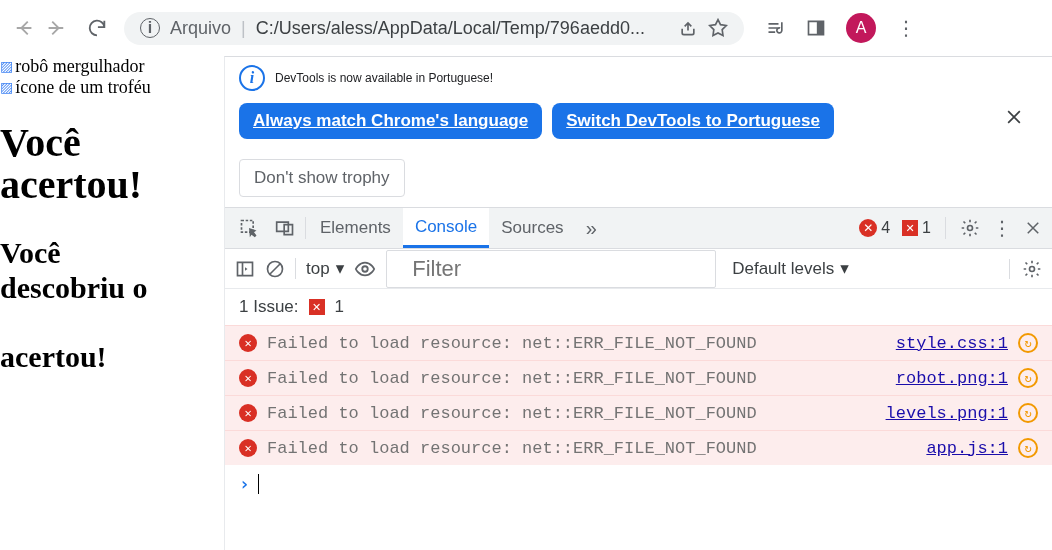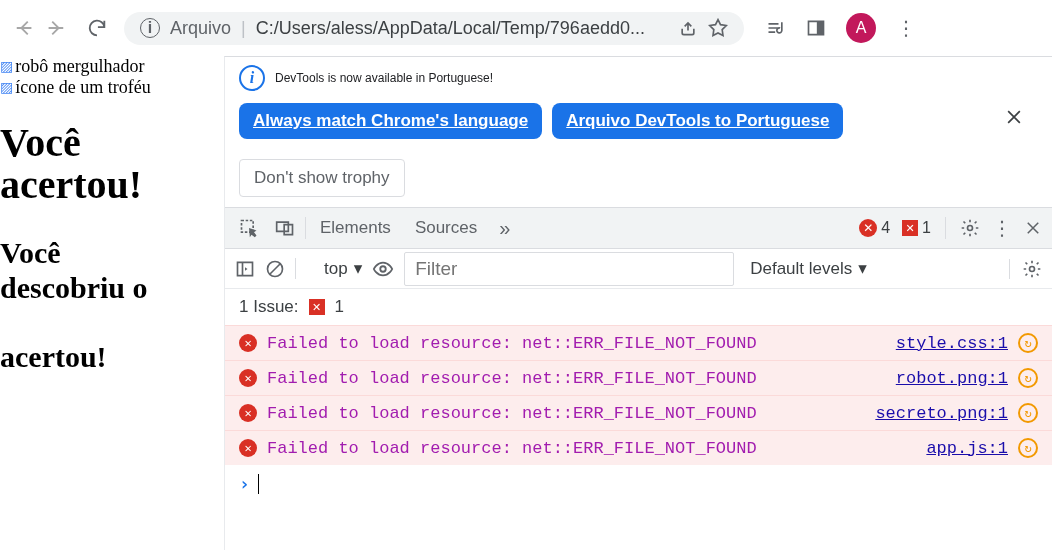--- a/index.html
+++ b/index.html
@@ -40,30 +40,30 @@
 .err-badge { display: flex; align-items: center; gap: 4px; }
 .err-circle { width: 18px; height: 18px; border-radius: 50%; background: #d93025; color: #fff; font-size: 12px; display: flex; align-items: center; justify-content: center; }
 .err-count { font-size: 16px; color: #3c4043; }
 .warn-sq { width: 16px; height: 16px; background: #d93025; color: #fff; font-size: 11px; display: flex; align-items: center; justify-content: center; }
 .gear-ic { color: #5f6368; font-size: 19px; }
 .kebab { color: #5f6368; font-size: 20px; }
 .dt-close { color: #5f6368; font-size: 20px; }
 .console-toolbar { display: flex; align-items: center; gap: 10px; height: 40px; padding: 0 10px; border-bottom: 1px solid #e8eaed; }
 .sidebar-toggle { color: #5f6368; font-size: 17px; }
 .no-sign { color: #5f6368; font-size: 20px; }
-.ctx-select { display: flex; align-items: center; gap: 6px; color: #3c4043; font-size: 17px; border-left: 1px solid #dadce0; padding-left: 28px; }
+.ctx-select { display: flex; align-items: center; gap: 6px; color: #3c4043; font-size: 17px; border-left: 1px solid #dadce0; padding-left: 10px; }
 .eye-ic { color: #5f6368; font-size: 20px; }
-.filter-input { flex: 1; max-width: 330px; border: 1px solid #dadce0; border-radius: 2px; padding: 5px 10px; font-size: 19px; color: #5f6368; }
+.filter-input { flex: 1; max-width: 330px; border: 1px solid #dadce0; border-radius: 2px; padding: 5px 25px; font-size: 22px; color: #5f6368; }
 .levels-select { display: flex; align-items: center; gap: 6px; color: #3c4043; font-size: 17px; margin-left: 6px; justify-content: flex-end; }
 .gear-right { margin-left: auto; color: #5f6368; font-size: 19px; border-left: 1px solid #dadce0; padding-left: 12px; }
 .issues-row { padding: 8px 14px; font-size: 17px; color: #3c4043; display: flex; align-items: center; gap: 10px; }
 .console-errors { background: #fff; }
 .err-row { display: flex; align-items: center; gap: 10px; background: #fdeded; border-top: 1px solid #fbdad9; padding: 7px 14px 7px 14px; font-family: Consolas, "Courier New", monospace; font-size: 17px; }
 .er-ic { width: 18px; height: 18px; border-radius: 50%; background: #d93025; color: #fff; font-size: 12px; display: flex; align-items: center; justify-content: center; flex-shrink: 0; }
-.er-msg { color: #a21caf; flex: 1; }
+.er-msg { color: #737373; flex: 1; }
 .er-src { color: #1a0dab; text-decoration: underline; margin-left: auto; }
 .reload-ind { width: 20px; height: 20px; border-radius: 50%; border: 2px solid #f29900; color: #f29900; display: flex; align-items: center; justify-content: center; font-size: 12px; flex-shrink: 0; }
 .prompt-row { display: flex; align-items: center; gap: 8px; padding: 8px 14px; font-family: Consolas, monospace; }
 .prompt-chevron { color: #1a73e8; font-size: 18px; font-weight: 700; }
 .caret { width: 1px; height: 20px; background: #000; }
 svg { display: block; }
 </style>
 </head>
 <body>
 
@@ -137,21 +137,21 @@
   </div>
 
   <div class="devtools">
     <div class="lang-banner">
       <div class="lang-row">
         <span class="lang-info-icon">i</span>
         <span class="lang-msg">DevTools is now available in Portuguese!</span>
       </div>
       <div class="lang-buttons" style="position:relative">
         <button class="btn-primary">Always match Chrome's language</button>
-        <button class="btn-primary">Arquivo DevTools to Portuguese</button>
+        <button class="btn-primary">Switch DevTools to Portuguese</button>
         <span class="banner-close" style="position:absolute;right:6px;top:0">
           <svg width="20" height="20" viewBox="0 0 24 24">
               <path stroke="currentColor" stroke-width="2" d="M5 5l14 14M19 5L5 19"></path>
             </svg>
         </span>
         <div style="flex-basis:100%;height:0"></div>
         <button class="btn-secondary">Don't show trophy</button>
       </div>
     </div>
 
@@ -162,20 +162,21 @@
             <path fill="currentColor" d="M12 12l9 3-3 2 3 4-2 2-4-3-2 3z"></path>
           </svg>
       </span>
       <span class="dt-tab-icon">
         <svg width="20" height="20" viewBox="0 0 24 24">
             <path fill="none" stroke="currentColor" stroke-width="2" d="M2 5h14v11H2zM11 8h10v12H11z"></path>
           </svg>
       </span>
       <span class="dt-sep"></span>
       <div class="dt-tab">Elements</div>
+      <div class="dt-tab active">Console</div>
       <div class="dt-tab">Sources</div>
       <span class="dt-more">»</span>
       <div class="dt-right">
         <div class="err-badge">
           <span class="err-circle">✕</span>
           <span class="err-count">4</span>
         </div>
         <div class="err-badge">
           <span class="warn-sq">✕</span>
           <span class="err-count">1</span>
@@ -247,21 +248,21 @@
       </div>
       <div class="err-row">
         <span class="er-ic">✕</span>
         <span class="er-msg">Failed to load resource: net::ERR_FILE_NOT_FOUND</span>
         <a class="er-src">robot.png:1</a>
         <span class="reload-ind">↻</span>
       </div>
       <div class="err-row">
         <span class="er-ic">✕</span>
         <span class="er-msg">Failed to load resource: net::ERR_FILE_NOT_FOUND</span>
-        <a class="er-src">secreto.png:1</a>
+        <a class="er-src">levels.png:1</a>
         <span class="reload-ind">↻</span>
       </div>
       <div class="err-row">
         <span class="er-ic">✕</span>
         <span class="er-msg">Failed to load resource: net::ERR_FILE_NOT_FOUND</span>
         <a class="er-src">app.js:1</a>
         <span class="reload-ind">↻</span>
       </div>
     </div>
 

